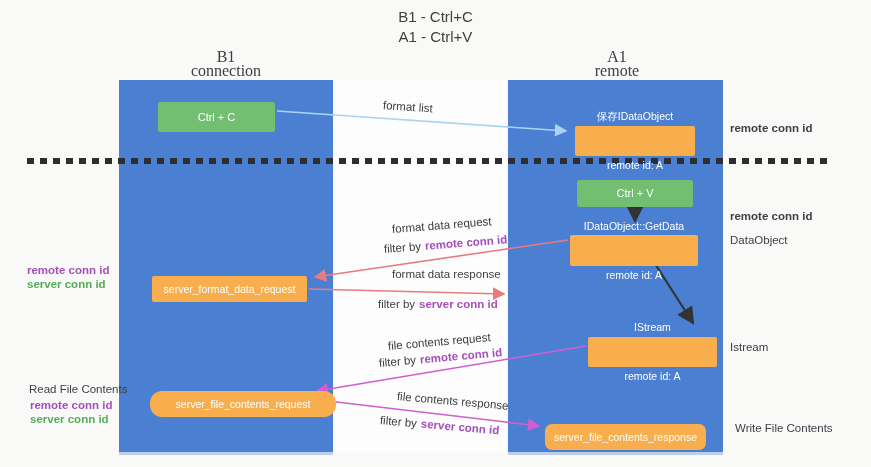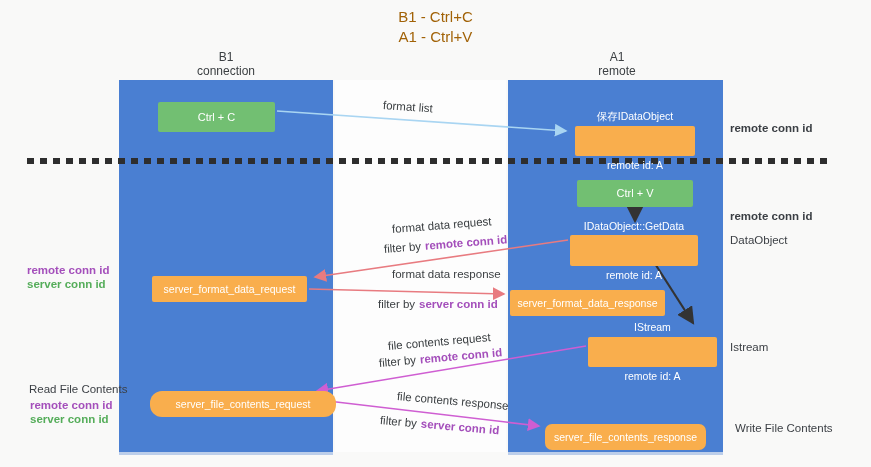--- a/index.html
+++ b/index.html
@@ -4,25 +4,25 @@
 <style>
   * { margin: 0; padding: 0; box-sizing: border-box; }
   body { font-family: "Liberation Sans", sans-serif; background: #f1f1f1; }
   .stage {
     position: relative; width: 871px; height: 467px;
     background: #f9f9f8; overflow: hidden;
     font-family: "Liberation Sans", sans-serif;
   }
   .title {
     position: absolute; top: 7px; left: 0; width: 871px;
-    text-align: center; color: #a16207; font-size: 15px; line-height: 20px;
+    text-align: center; color: #404040; font-size: 15px; line-height: 20px;
   }
   .lane-header {
     position: absolute; top: 50px; width: 160px; text-align: center;
-    color: #3c4043; font-size: 12px; line-height: 14px;
+    color: #3c4043; font-size: 16px; line-height: 14px; font-family: Liberation Serif, serif;
   }
   .lane-header.b1 { left: 146px; }
   .lane-header.a1 { left: 537px; }
   .gap-panel {
     position: absolute; left: 335px; top: 80px; width: 171px; height: 372px;
     background: #fdfdfd;
   }
   .lane {
     position: absolute; top: 80px; height: 372px;
     background: #4a7fd2; box-shadow: 0 3px 0 rgba(74,127,210,0.35);
@@ -140,23 +140,20 @@
   <div class="node green n-ctrl-v">
     <span>Ctrl + V</span>
   </div>
   <div class="node orange n-getdata">
     <span>IDataObject::GetData</span>
     <span>remote id: A</span>
   </div>
   <div class="node orange n-fmt-req">
     <span>server_format_data_request</span>
   </div>
-  <div class="node orange n-fmt-resp">
-    <span>server_format_data_response</span>
-  </div>
   <div class="node orange n-istream">
     <span>IStream</span>
     <span>remote id: A</span>
   </div>
   <div class="node orange n-file-req">
     <span>server_file_contents_request</span>
   </div>
   <div class="node orange n-file-resp">
     <span>server_file_contents_response</span>
   </div>

